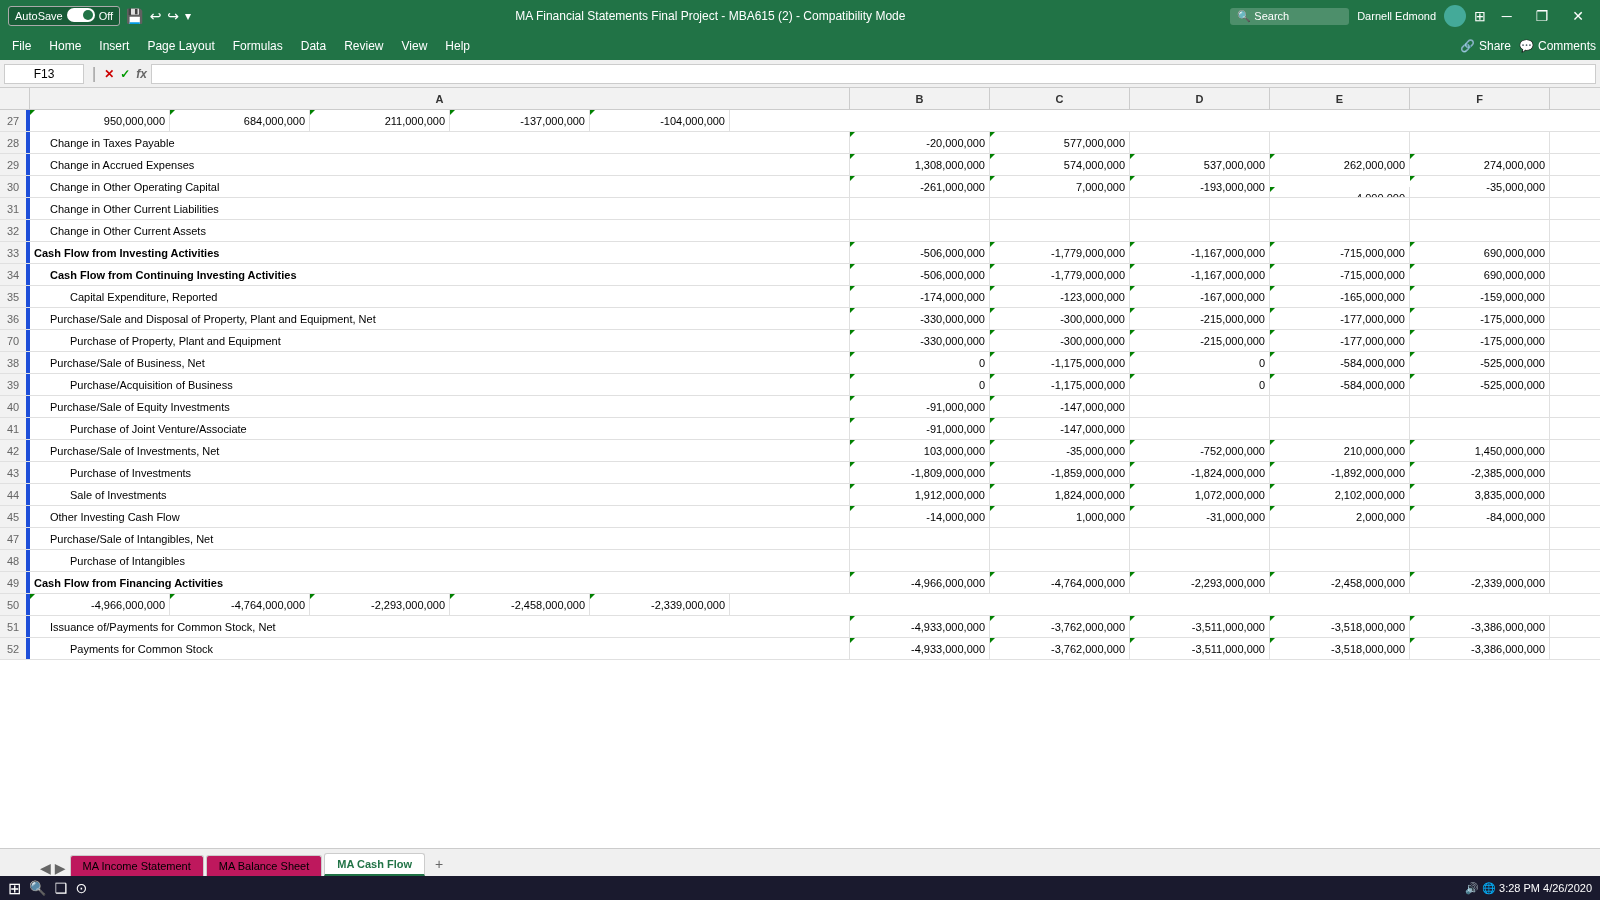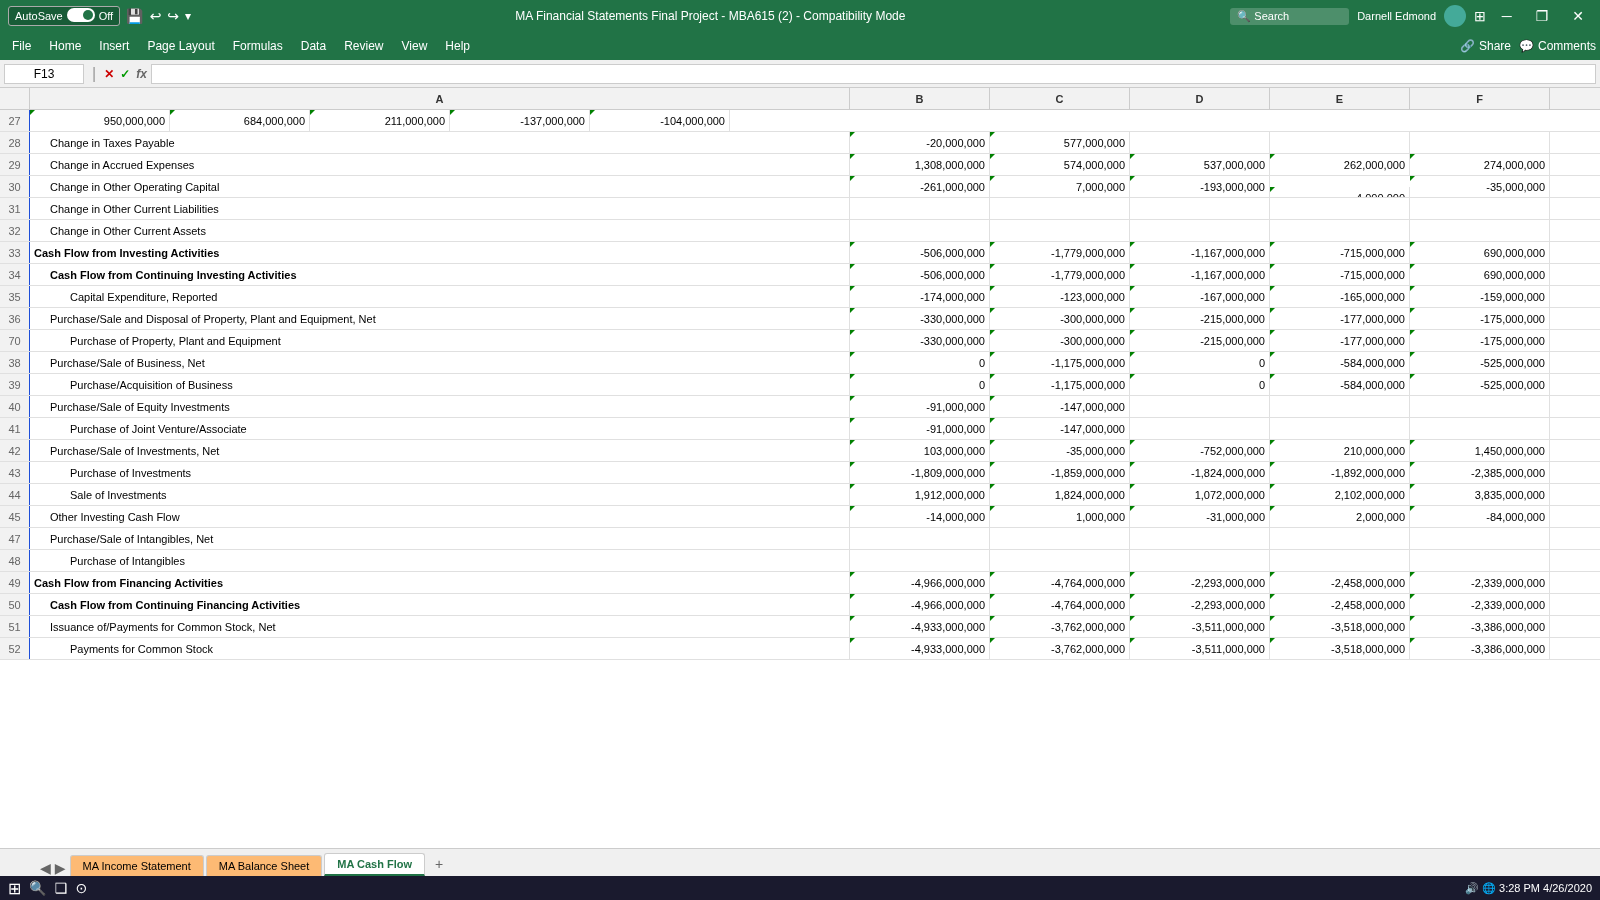--- a/index.html
+++ b/index.html
@@ -155,21 +155,21 @@
     
     .sheet-body { overflow: hidden; }
     .sheet-row {
       display: flex;
       height: 22px;
       border-bottom: 1px solid #e0e0e0;
     }
     .row-num {
       width: 14px;
       min-width: 30px;
-      border-right: 1px solid #1d4ed8;
+      border-right: 4px solid #1d4ed8;
       text-align: center;
       line-height: 22px;
       font-size: 11px;
       color: #666;
       background: #f2f2f2;
     }
     .cell {
       border-right: 1px solid #e0e0e0;
       line-height: 22px;
       padding: 0 4px;
@@ -194,21 +194,21 @@
       background: #f0f0f0;
       border-top: 1px solid #ccc;
       display: flex;
       align-items: flex-end;
       padding-left: 40px;
     }
     .tab {
       padding: 4px 12px;
       border: 1px solid #ccc;
       border-bottom: none;
-      background: #fdba74;
+      background: #be185d;
       cursor: pointer;
       font-size: 11px;
       margin-right: 2px;
       border-radius: 3px 3px 0 0;
     }
     .tab.active {
       background: white;
       color: #217346;
       font-weight: bold;
       border-bottom: 2px solid #217346;
@@ -528,21 +528,20 @@
       <div class="row-num">49</div>
       <div class="cell cell-a" style="padding-left: 4px; font-weight: bold;">Cash Flow from Financing Activities</div>
       <div class="cell cell-b" style="position: relative;">-4,966,000,000<span style="position: absolute; top: 0px; left: 0px; width: 0px; height: 0px; border-style: solid; border-width: 5px 5px 0px 0px; border-color: rgb(0, 128, 0) transparent transparent;"></span></div>
       <div class="cell cell-c" style="position: relative;">-4,764,000,000<span style="position: absolute; top: 0px; left: 0px; width: 0px; height: 0px; border-style: solid; border-width: 5px 5px 0px 0px; border-color: rgb(0, 128, 0) transparent transparent;"></span></div>
       <div class="cell cell-d" style="position: relative;">-2,293,000,000<span style="position: absolute; top: 0px; left: 0px; width: 0px; height: 0px; border-style: solid; border-width: 5px 5px 0px 0px; border-color: rgb(0, 128, 0) transparent transparent;"></span></div>
       <div class="cell cell-e" style="position: relative;">-2,458,000,000<span style="position: absolute; top: 0px; left: 0px; width: 0px; height: 0px; border-style: solid; border-width: 5px 5px 0px 0px; border-color: rgb(0, 128, 0) transparent transparent;"></span></div>
       <div class="cell cell-f" style="position: relative;">-2,339,000,000<span style="position: absolute; top: 0px; left: 0px; width: 0px; height: 0px; border-style: solid; border-width: 5px 5px 0px 0px; border-color: rgb(0, 128, 0) transparent transparent;"></span></div>
     </div>
     <div class="sheet-row">
       <div class="row-num">50</div>
-      <div class="cell cell-a" style="padding-left: 20px; font-weight: bold;">Cash Flow from Continuing Financing Activities</div>
       <div class="cell cell-b" style="position: relative;">-4,966,000,000<span style="position: absolute; top: 0px; left: 0px; width: 0px; height: 0px; border-style: solid; border-width: 5px 5px 0px 0px; border-color: rgb(0, 128, 0) transparent transparent;"></span></div>
       <div class="cell cell-c" style="position: relative;">-4,764,000,000<span style="position: absolute; top: 0px; left: 0px; width: 0px; height: 0px; border-style: solid; border-width: 5px 5px 0px 0px; border-color: rgb(0, 128, 0) transparent transparent;"></span></div>
       <div class="cell cell-d" style="position: relative;">-2,293,000,000<span style="position: absolute; top: 0px; left: 0px; width: 0px; height: 0px; border-style: solid; border-width: 5px 5px 0px 0px; border-color: rgb(0, 128, 0) transparent transparent;"></span></div>
       <div class="cell cell-e" style="position: relative;">-2,458,000,000<span style="position: absolute; top: 0px; left: 0px; width: 0px; height: 0px; border-style: solid; border-width: 5px 5px 0px 0px; border-color: rgb(0, 128, 0) transparent transparent;"></span></div>
       <div class="cell cell-f" style="position: relative;">-2,339,000,000<span style="position: absolute; top: 0px; left: 0px; width: 0px; height: 0px; border-style: solid; border-width: 5px 5px 0px 0px; border-color: rgb(0, 128, 0) transparent transparent;"></span></div>
     </div>
     <div class="sheet-row">
       <div class="row-num">51</div>
       <div class="cell cell-a" style="padding-left: 20px;">Issuance of/Payments for Common Stock, Net</div>
       <div class="cell cell-b" style="position: relative;">-4,933,000,000<span style="position: absolute; top: 0px; left: 0px; width: 0px; height: 0px; border-style: solid; border-width: 5px 5px 0px 0px; border-color: rgb(0, 128, 0) transparent transparent;"></span></div>

